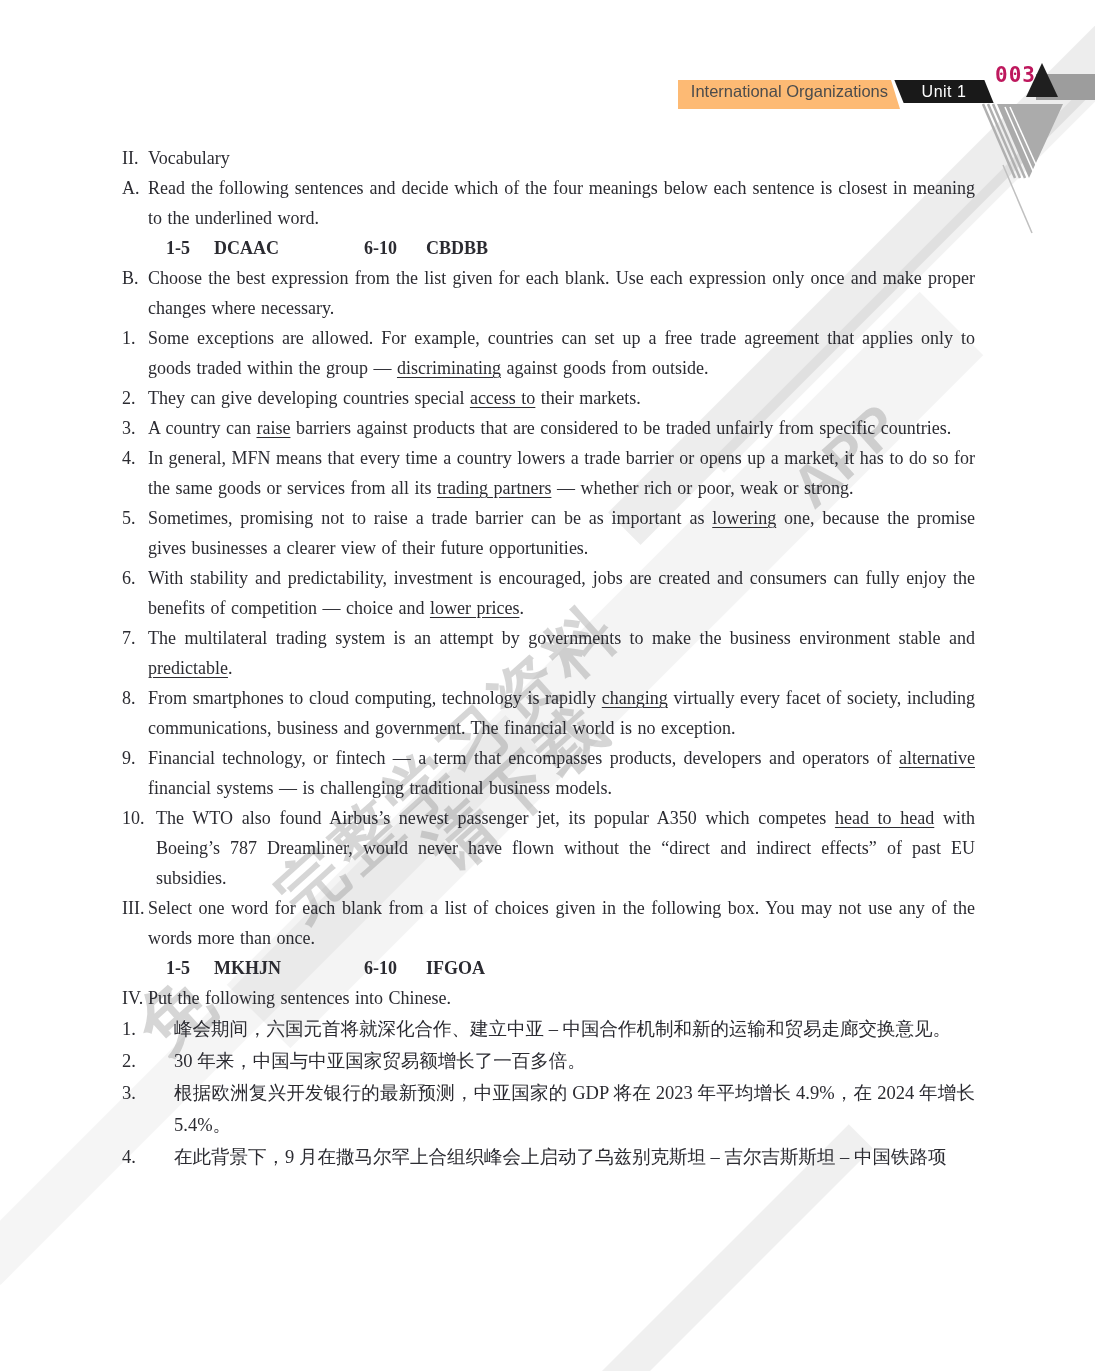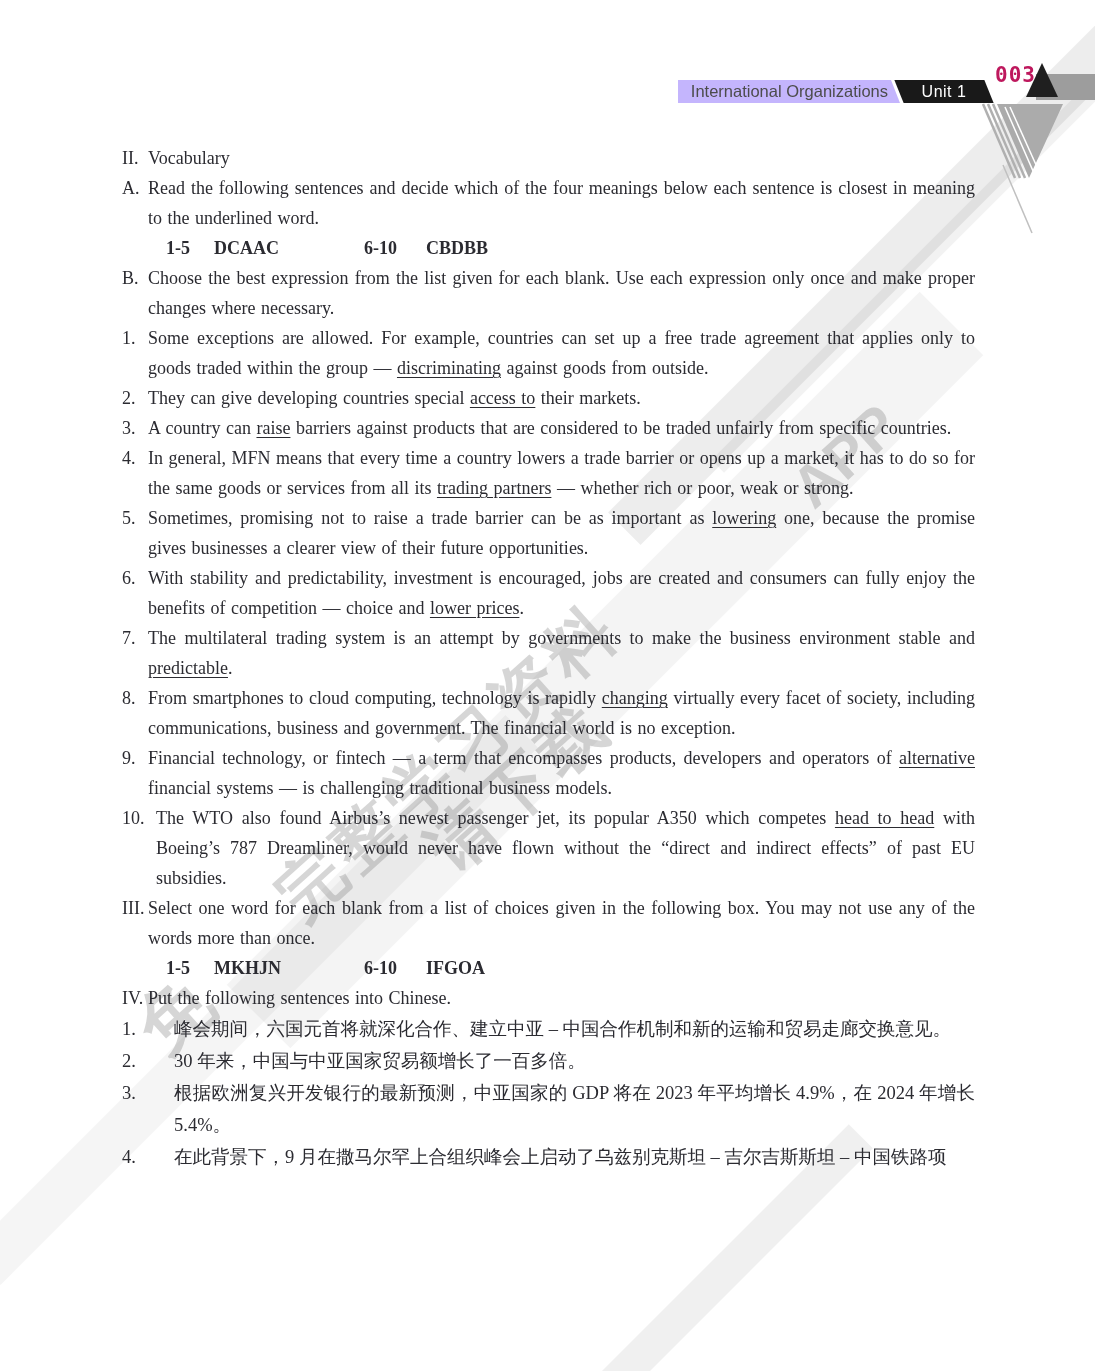--- a/index.html
+++ b/index.html
@@ -24,21 +24,21 @@
     transform:rotate(-42deg);
   }
   .w1{left:232px;top:717px;font-size:66px;letter-spacing:6px;}
   .w2{left:411px;top:742px;font-size:66px;letter-spacing:6px;}
   .w3{left:785px;top:422px;font-size:58px;}
   .w4{left:139px;top:967px;font-size:72px;}
 
   
   .header{position:absolute;inset:0;z-index:3;}
   .banner-gray{
-    position:absolute;left:678px;top:80px;width:222px;height:23px;background:#c4b5fd;
+    position:absolute;left:678px;top:80px;width:222px;height:29px;background:#fdba74;
     clip-path:polygon(0 0, calc(100% - 9px) 0, 100% 100%, 0 100%);
     text-align:right;
   }
   .banner-gray span{
     font-family:"Liberation Sans","DejaVu Sans",sans-serif;font-size:16.5px;
     color:#4c4c4c;line-height:23px;padding-right:12px;display:inline-block;
   }
   .banner-black{
     position:absolute;left:899px;top:80px;width:90px;height:23px;background:#191919;
     transform:skewX(22deg);

